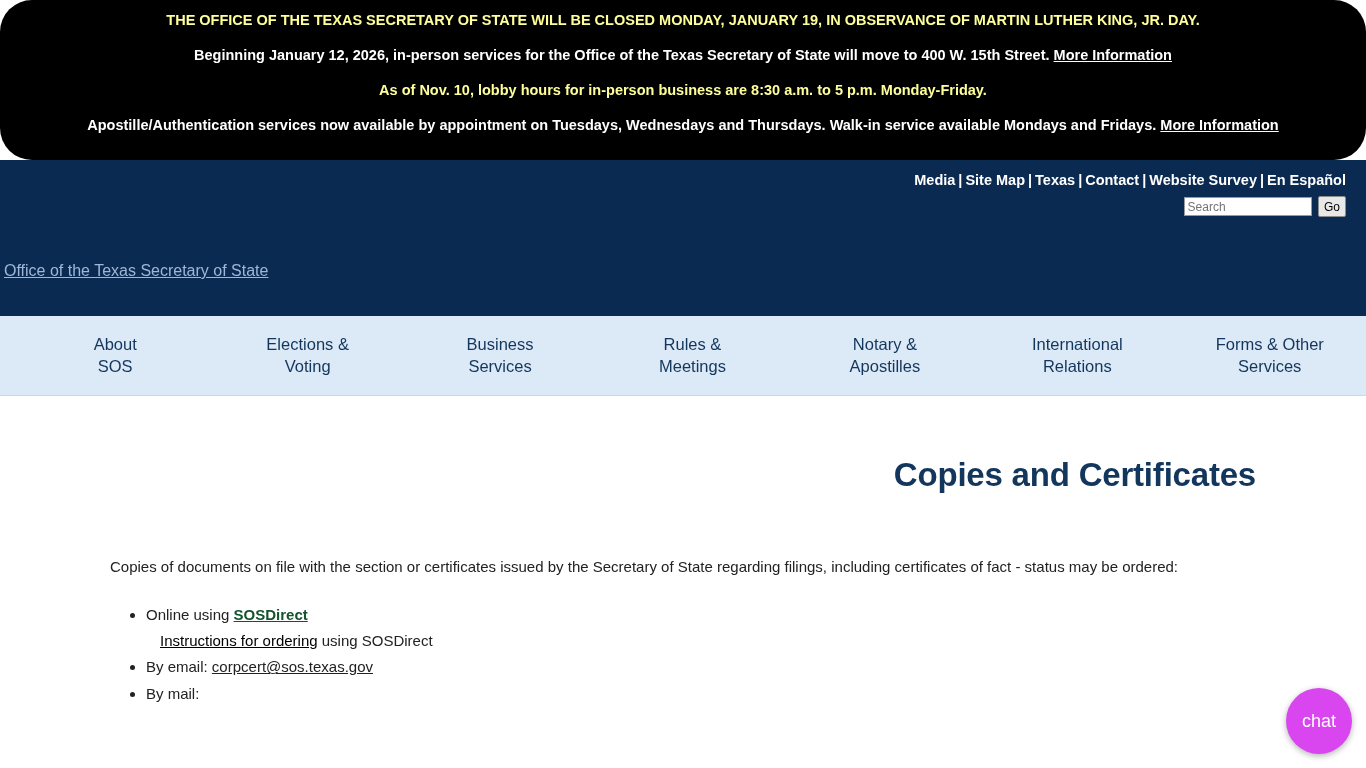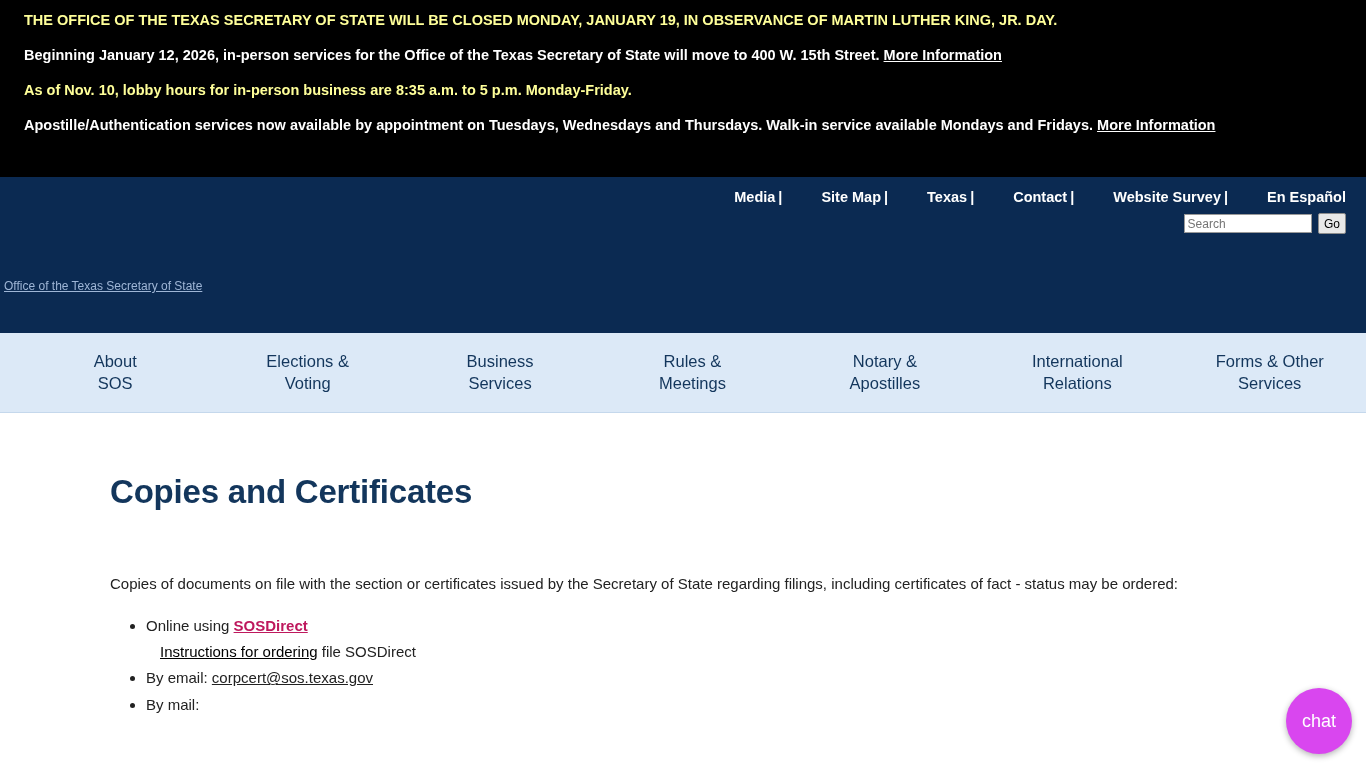--- a/index.html
+++ b/index.html
@@ -10,22 +10,23 @@
     height: 768px;
     overflow: hidden;
     background: #ffffff;
     font-family: "Liberation Sans", sans-serif;
   }
 
   
   .alert-banner {
     background: #000000;
     color: #ffffff;
-    padding: 10px 18px 33px 18px;
-    text-align: left;
+    padding: 10px 18px 16px 18px;
+    text-align: center;
+    border-radius: 32px;
   }
   .alert-line {
     font-size: 14.5px;
     font-weight: bold;
     line-height: 1.45;
     margin: 0 0 14px 0;
     padding: 0 6px;
   }
   .alert-line:last-child { margin-bottom: 8px; }
   .alert-yellow { color: #ffff99; }
@@ -45,21 +46,20 @@
   .utility-bar {
     text-align: right;
     padding: 12px 20px 0 0;
     color: #ffffff;
     font-size: 14.5px;
     font-weight: bold;
   }
   .utility-bar a {
     color: #ffffff;
     text-decoration: none;
-    margin-left: 36px;
   }
   .utility-sep { padding: 0 3px; }
 
   .search-row {
     text-align: right;
     padding: 8px 20px 0 0;
   }
   .search-input {
     width: 128px;
     height: 19px;
@@ -81,21 +81,21 @@
     background: #e8e8e8;
     border: 1px solid #8c8c8c;
     border-radius: 2px;
     cursor: pointer;
   }
 
   .broken-logo {
     position: absolute;
     left: 0;
     top: 102px;
-    font-size: 12px;
+    font-size: 16px;
     color: #9fb6d6;
     text-decoration: underline;
     display: flex;
     align-items: center;
     gap: 4px;
   }
   .broken-img-icon {
     display: inline-block;
     width: 0;
     height: 0;
@@ -123,37 +123,38 @@
   
   .content {
     padding: 60px 110px 0 110px;
   }
   .page-title {
     font-size: 33px;
     font-weight: bold;
     color: #13365c;
     margin: 0 0 62px 0;
     letter-spacing: -0.2px;
+    text-align: right;
   }
   .intro-text {
     font-size: 15px;
     color: #222222;
-    margin: 0 0 22px 0;
+    margin: 0 0 28px 0;
     line-height: 1.4;
   }
   ul.order-list {
     margin: 0;
     padding-left: 36px;
     font-size: 15px;
     color: #222222;
     line-height: 1.38;
   }
   ul.order-list li { margin-bottom: 6px; }
   .sosdirect-link {
-    color: #be185d;
+    color: #14532d;
     font-weight: bold;
     text-decoration: underline;
   }
   .sub-line {
     display: block;
     padding-left: 14px;
     margin-top: 5px;
   }
   .plain-link {
     color: #000000;
@@ -183,21 +184,21 @@
 </style>
 </head>
 <body>
 
 <div class="alert-banner">
   <p class="alert-line alert-yellow">THE OFFICE OF THE TEXAS SECRETARY OF STATE WILL BE CLOSED MONDAY, JANUARY 19, IN OBSERVANCE OF MARTIN LUTHER KING, JR. DAY.</p>
   <p class="alert-line alert-white">
     <span>Beginning January 12, 2026, in-person services for the Office of the Texas Secretary of State will move to 400 W. 15th Street.</span>
     <a href="#" class="alert-link">More Information</a>
   </p>
-  <p class="alert-line alert-yellow">As of Nov. 10, lobby hours for in-person business are 8:35 a.m. to 5 p.m. Monday-Friday.</p>
+  <p class="alert-line alert-yellow">As of Nov. 10, lobby hours for in-person business are 8:30 a.m. to 5 p.m. Monday-Friday.</p>
   <p class="alert-line alert-white">
     <span>Apostille/Authentication services now available by appointment on Tuesdays, Wednesdays and Thursdays. Walk-in service available Mondays and Fridays.</span>
     <a href="#" class="alert-link">More Information</a>
   </p>
 </div>
 
 <div class="site-header">
   <div class="utility-bar">
     <a href="#">Media</a><span class="utility-sep">|</span><a href="#">Site Map</a><span class="utility-sep">|</span><a href="#">Texas</a><span class="utility-sep">|</span><a href="#">Contact</a><span class="utility-sep">|</span><a href="#">Website Survey</a><span class="utility-sep">|</span><a href="#">En Español</a>
   </div>
@@ -244,21 +245,21 @@
   </div>
 </div>
 
 <div class="content">
   <h1 class="page-title">Copies and Certificates</h1>
   <p class="intro-text">Copies of documents on file with the section or certificates issued by the Secretary of State regarding filings, including certificates of fact - status may be ordered:</p>
 
   <ul class="order-list">
     <li>
       <span>Online using </span><a href="#" class="sosdirect-link">SOSDirect</a>
-      <span class="sub-line"><a href="#" class="plain-link">Instructions for ordering</a><span> file SOSDirect</span></span>
+      <span class="sub-line"><a href="#" class="plain-link">Instructions for ordering</a><span> using SOSDirect</span></span>
     </li>
     <li>
       <span>By email: </span><a href="#" class="email-link">corpcert@sos.texas.gov</a>
     </li>
     <li>By mail:</li>
   </ul>
 </div>
 
 <div class="chat-bubble">
   <span>chat</span>

